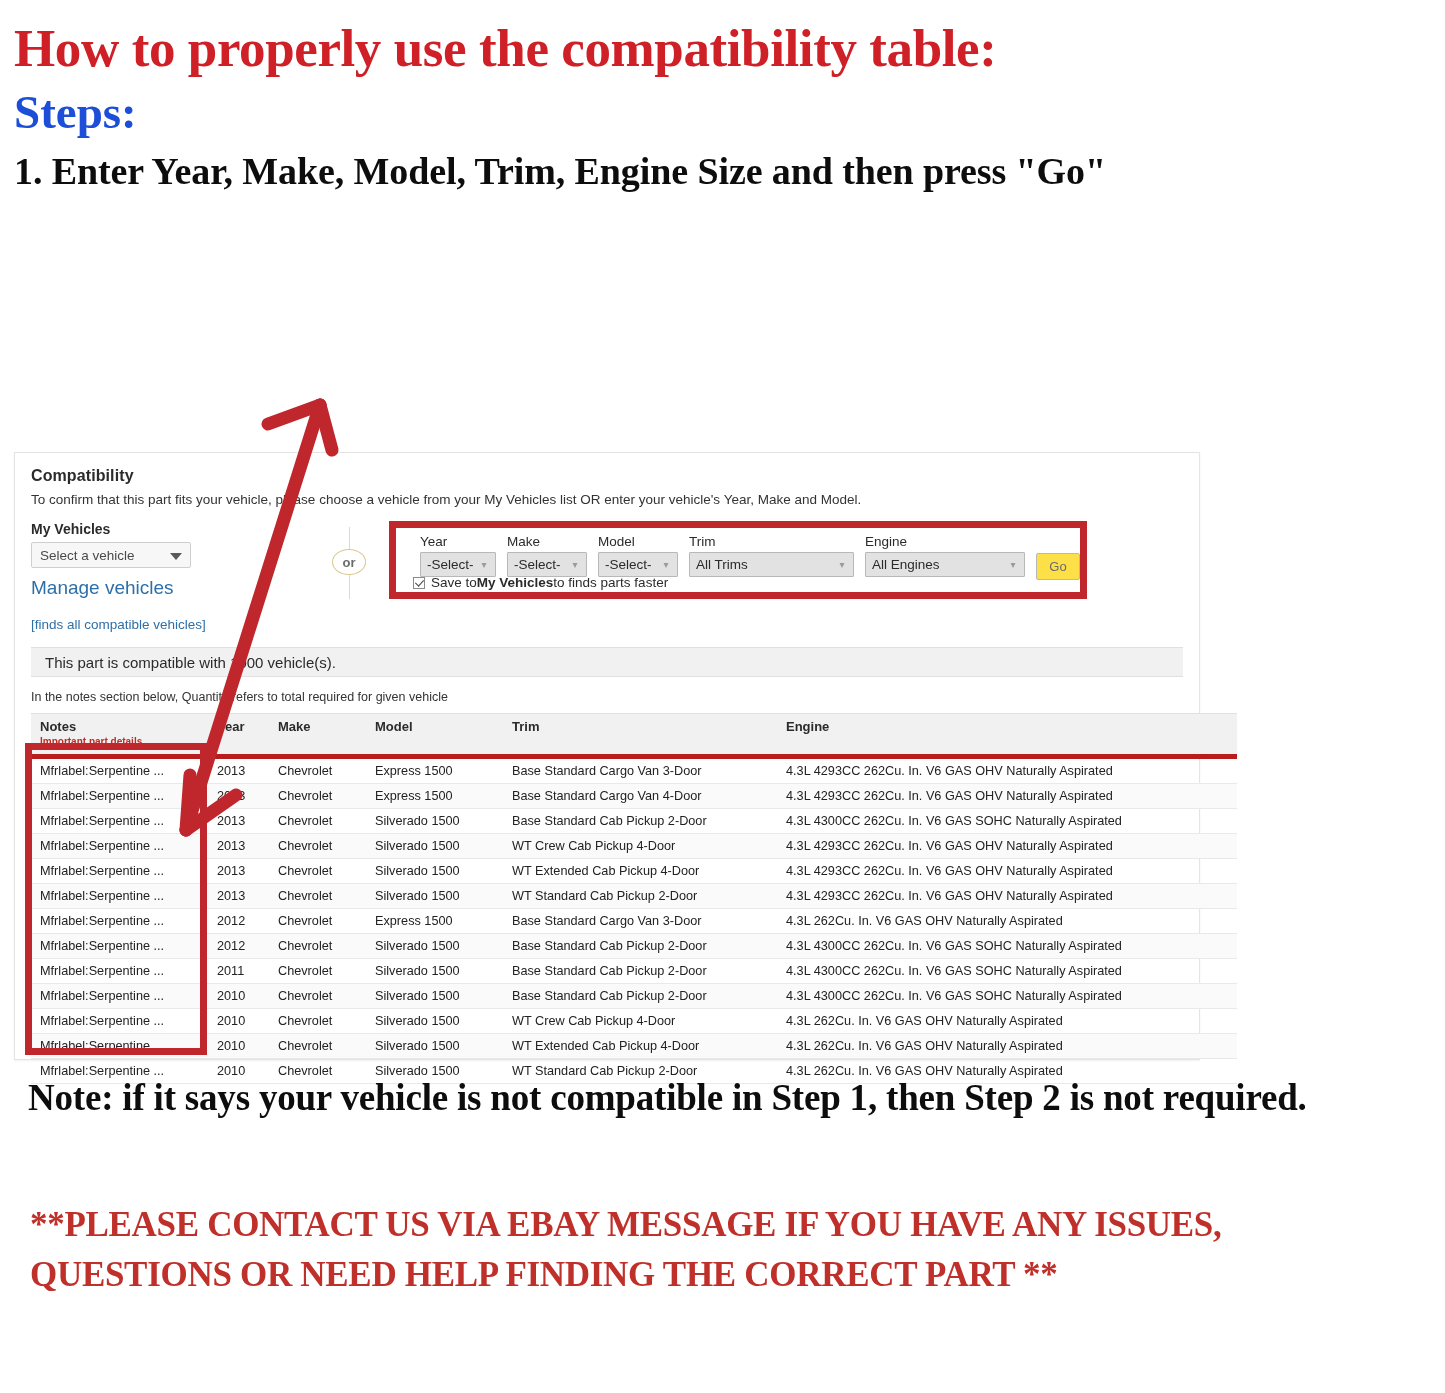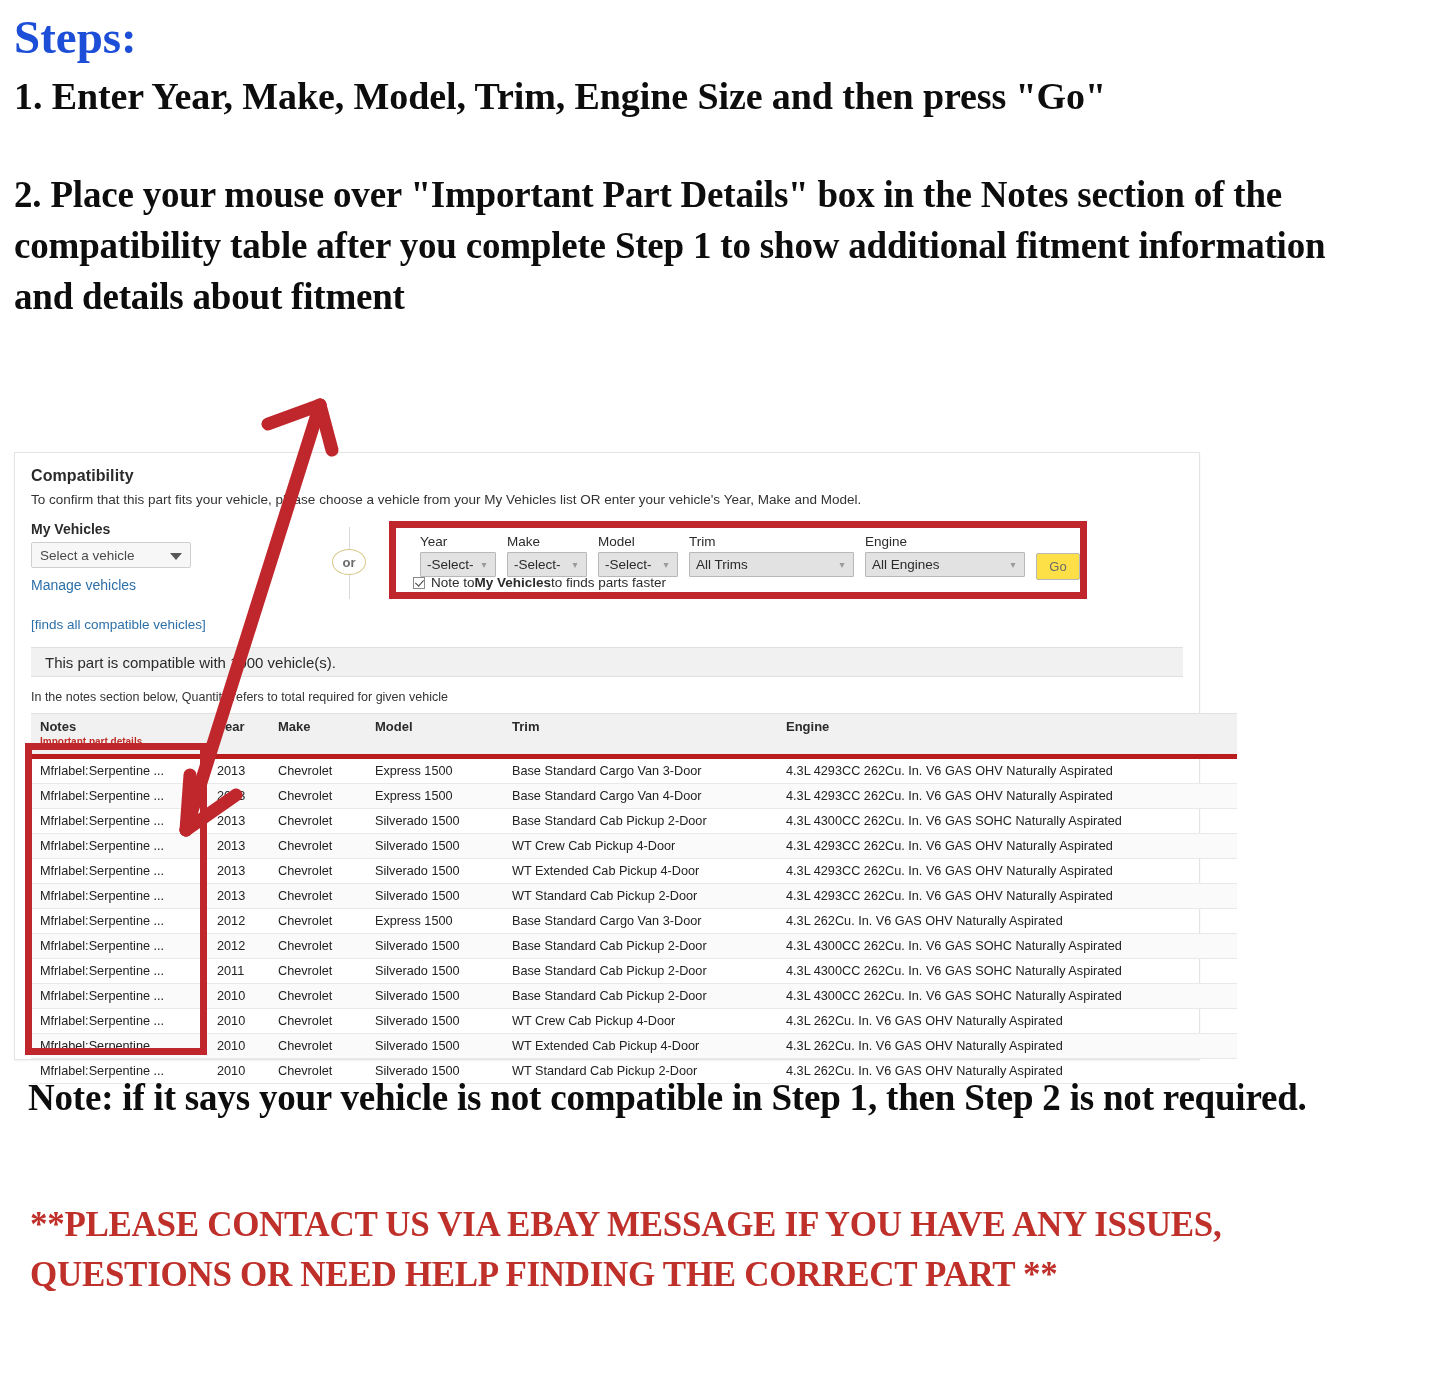--- a/index.html
+++ b/index.html
@@ -126,21 +126,21 @@
     position: absolute;
     right: 8px;
     top: 50%;
     margin-top: -2px;
     width: 0; height: 0;
     border-left: 6px solid transparent;
     border-right: 6px solid transparent;
     border-top: 7px solid #585858;
   }
   .mv-link {
-    font-size: 14px;
+    font-size: 19px;
     color: #2d6fa8;
     margin-top: 9px;
     cursor: pointer;
   }
 
   .or-col {
     position: absolute;
     left: 292px;
     top: 6px;
     width: 54px;
@@ -383,23 +383,23 @@
     color: #c0302b;
     font-size: 35px;
     line-height: 1.42;
     letter-spacing: -0.3px;
   }
 </style>
 </head>
 <body>
 
 <div class="intro">
+  <h1 class="headline">How to properly use the compatibility table:</h1>
   <div class="steps-label">Steps:</div>
   <div class="step-line">1. Enter Year, Make, Model, Trim, Engine Size and then press "Go"</div>
-  <div class="step-two">2. Place your mouse over "Important Part Details" box in the Notes section of the compatibility table after you complete Step 1 to show additional fitment information and details about fitment</div>
 </div>
 
 <div class="compat-panel">
   <div class="compat-inner">
     <div class="compat-title">Compatibility</div>
     <div class="compat-sub">To confirm that this part fits your vehicle, please choose a vehicle from your My Vehicles list OR enter your vehicle's Year, Make and Model.</div>
 
     <div class="picker-row">
 
       <div class="my-vehicles-col">
@@ -452,21 +452,21 @@
               <span>All Engines</span>
               <span class="chev">▾</span>
             </div>
           </div>
           <div class="go-btn">Go</div>
         </div>
       </div>
 
       <div class="save-row">
         <span class="chk"></span>
-        <span>Note to </span>
+        <span>Save to </span>
         <b>My Vehicles</b>
         <span> to finds parts faster</span>
       </div>
     </div>
 
     <div class="show-all-link">[finds all compatible vehicles]</div>
 
     <div class="compat-banner">This part is compatible with 1000 vehicle(s).</div>
 
     <div class="qty-note">In the notes section below, Quantity refers to total required for given vehicle</div>

